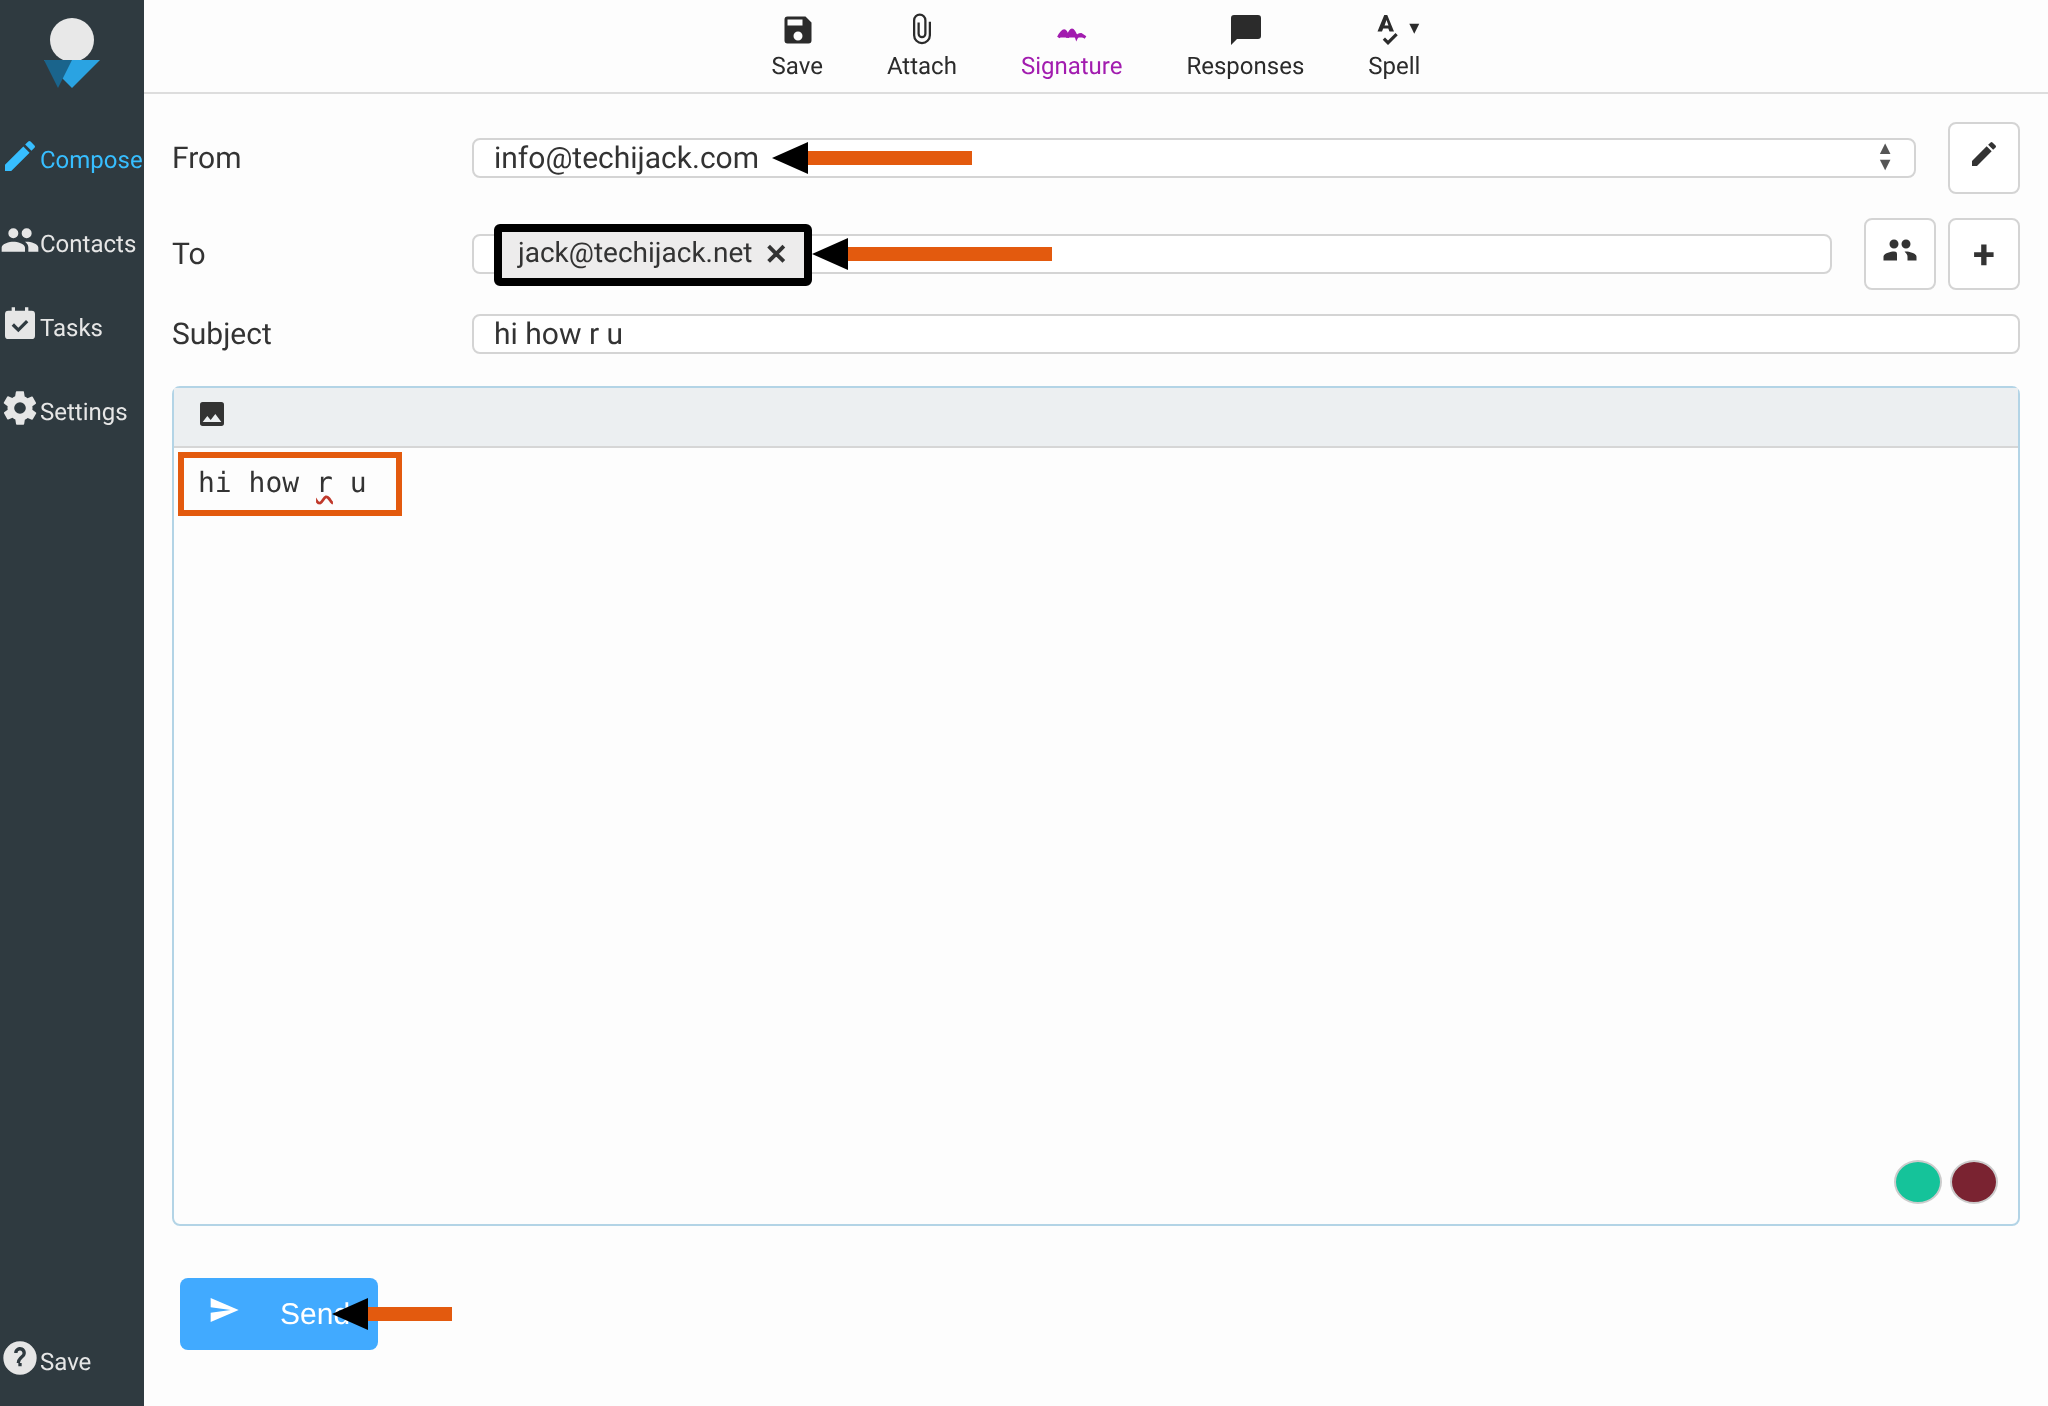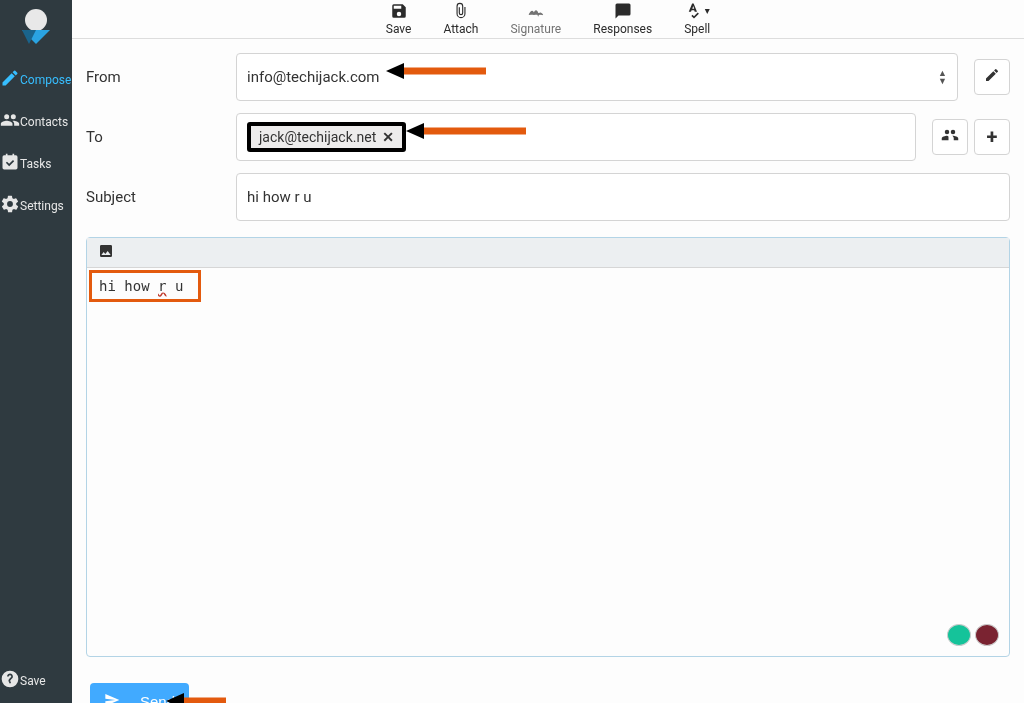--- a/index.html
+++ b/index.html
@@ -71,21 +71,21 @@
   }
   .tool-btn {
     display: flex;
     flex-direction: column;
     align-items: center;
     color: #2b2b2b;
     font-size: 12px;
     cursor: pointer;
     padding: 2px 6px;
   }
-  .tool-btn.disabled { color: #737373; cursor: default; }
+  .tool-btn.disabled { color: #a21caf; cursor: default; }
   .tool-btn .icn { font-size: 18px; line-height: 1; margin-bottom: 2px; display:flex; align-items:center; }
   .tool-btn .icn svg { width: 18px; height: 18px; display:block; }
   .caret { font-size: 10px; margin-left: 2px; }
 
   
   .compose-wrap {
     padding: 14px;
     flex: 1;
     display: flex;
     flex-direction: column;
@@ -98,21 +98,21 @@
     position: relative;
   }
   .field-label {
     width: 140px;
     color: #333;
     font-size: 15px;
     flex-shrink:0;
   }
   .field-input {
     flex: 1;
-    height: 48px;
+    height: 20px;
     border: 1px solid #d4d4d4;
     border-radius: 4px;
     display: flex;
     align-items: center;
     padding: 0 10px;
     background: #fff;
     font-size: 15px;
   }
   .field-side-btns { display:flex; gap:6px; margin-left:6px; }
   .sq-btn {

